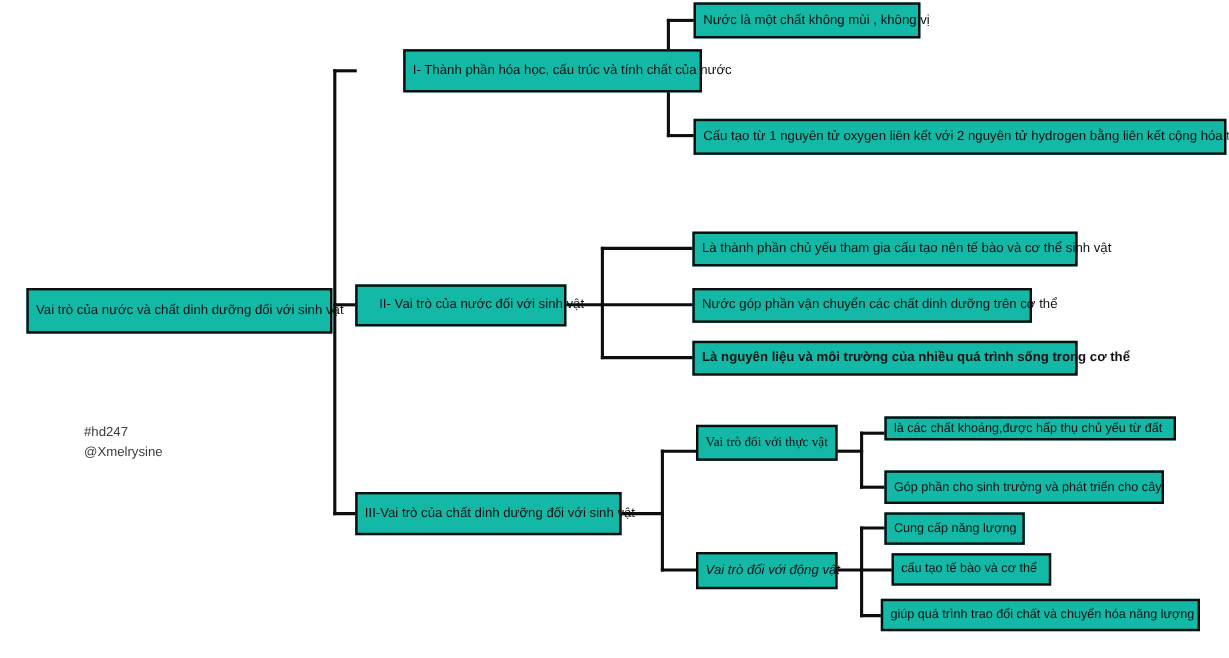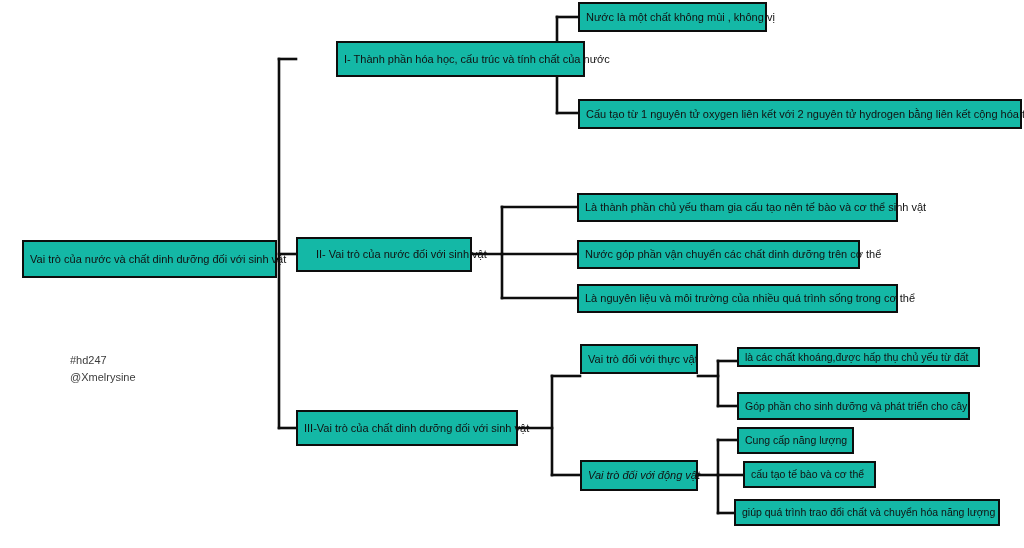--- a/index.html
+++ b/index.html
@@ -127,38 +127,38 @@
   </div>
 
   <div class="node lvl2 t11" style="left:577px; top:240px; width:283px; height:29px;">
     <span>Nước góp phần vận chuyển các chất dinh dưỡng trên cơ thể</span>
   </div>
 
   <div class="node lvl2 t11" style="left:577px; top:193px; width:321px; height:29px;">
     <span>Là thành phần chủ yếu tham gia cấu tạo nên tế bào và cơ thể sinh vật</span>
   </div>
 
-  <div class="node lvl2 t11" style="left:577px; top:284px; width:321px; height:29px;">
+  <div class="node lvl2 t11" style="left:577px; top:284px; width:321px; height:29px;font-weight:bold;">
     <span>Là nguyên liệu và môi trường của nhiều quá trình sống trong cơ thể</span>
   </div>
 
   <div class="node lvl1 t11" style="left:296px; top:410px; width:222px; height:36px;">
     <span>III-Vai trò của chất dinh dưỡng đối với sinh vật</span>
   </div>
 
-  <div class="node lvl2 t11" style="left:580px; top:344px; width:118px; height:30px;">
+  <div class="node lvl2 t11" style="left:580px; top:354px; width:118px; height:30px;font-family:Liberation Serif, serif;">
     <span>Vai trò đối với thực vật</span>
   </div>
 
   <div class="node lvl3 t10" style="left:737px; top:347px; width:243px; height:20px;">
     <span>là các chất khoáng,được hấp thụ chủ yếu từ đất</span>
   </div>
 
   <div class="node lvl3 t10" style="left:737px; top:392px; width:233px; height:28px;">
-    <span>Góp phần cho sinh dưỡng và phát triển cho cây</span>
+    <span>Góp phần cho sinh trưởng và phát triển cho cây</span>
   </div>
 
   <div class="node lvl2 t11" style="left:580px; top:460px; width:118px; height:31px;font-style:italic;">
     <span>Vai trò đối với động vật</span>
   </div>
 
   <div class="node lvl3 t10" style="left:737px; top:427px; width:117px; height:27px;">
     <span>Cung cấp năng lượng</span>
   </div>
 

